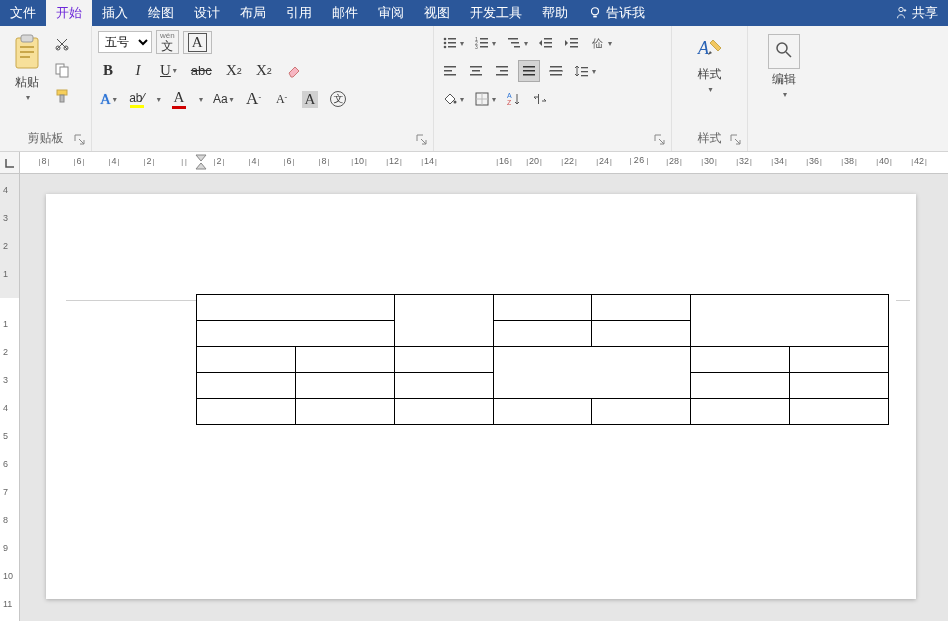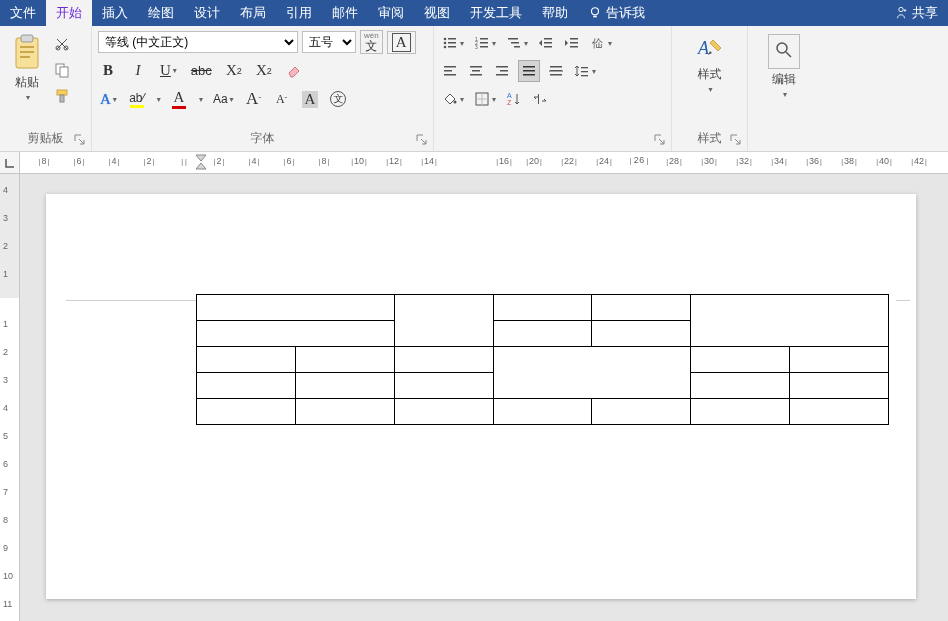--- a/index.html
+++ b/index.html
@@ -222,23 +222,20 @@
       <svg viewBox="0 0 14 14">
           <path d="M2 2h6M2 2v6" stroke="#888" fill="none"></path>
           <path d="M6 6l5 5M11 7v4H7" stroke="#888" fill="none"></path>
         </svg>
     </div>
   </div>
 
   <div class="group" style="width:342px;">
     <div class="group-body col" style="gap:6px;">
       <div class="row" style="gap:4px;">
-        <select style="width:200px;">
-          <option>等线 (中文正文)</option>
-        </select>
         <select style="width:54px;">
           <option>五号</option>
         </select>
         <span class="btn" style="border:1px solid #bcbcbc;flex-direction:column;line-height:1;padding:1px 3px;">
           <span style="font-size:8px;color:#777;">wén</span>
           <span style="font-size:12px;">文</span>
         </span>
         <span class="btn" style="border:1px solid #bcbcbc;padding:1px 4px;">
           <span class="font-a" style="border:1px solid #555;padding:0 3px;">A</span>
         </span>
@@ -299,21 +296,20 @@
             <span style="font-size:8px;">ˇ</span>
           </span>
         <span class="btn">
             <span class="font-a" style="background:#d0d0d0;padding:0 3px;">A</span>
           </span>
         <span class="btn">
             <span style="border:1px solid #555;border-radius:50%;width:16px;height:16px;display:inline-flex;align-items:center;justify-content:center;font-size:10px;">文</span>
           </span>
       </div>
     </div>
-    <div class="group-label">字体</div>
     <div class="launcher">
       <svg viewBox="0 0 14 14">
           <path d="M2 2h6M2 2v6" stroke="#888" fill="none"></path>
           <path d="M6 6l5 5M11 7v4H7" stroke="#888" fill="none"></path>
         </svg>
     </div>
   </div>
 
   <div class="group" style="width:238px;">
     <div class="group-body col" style="gap:7px; padding-top:3px;">

